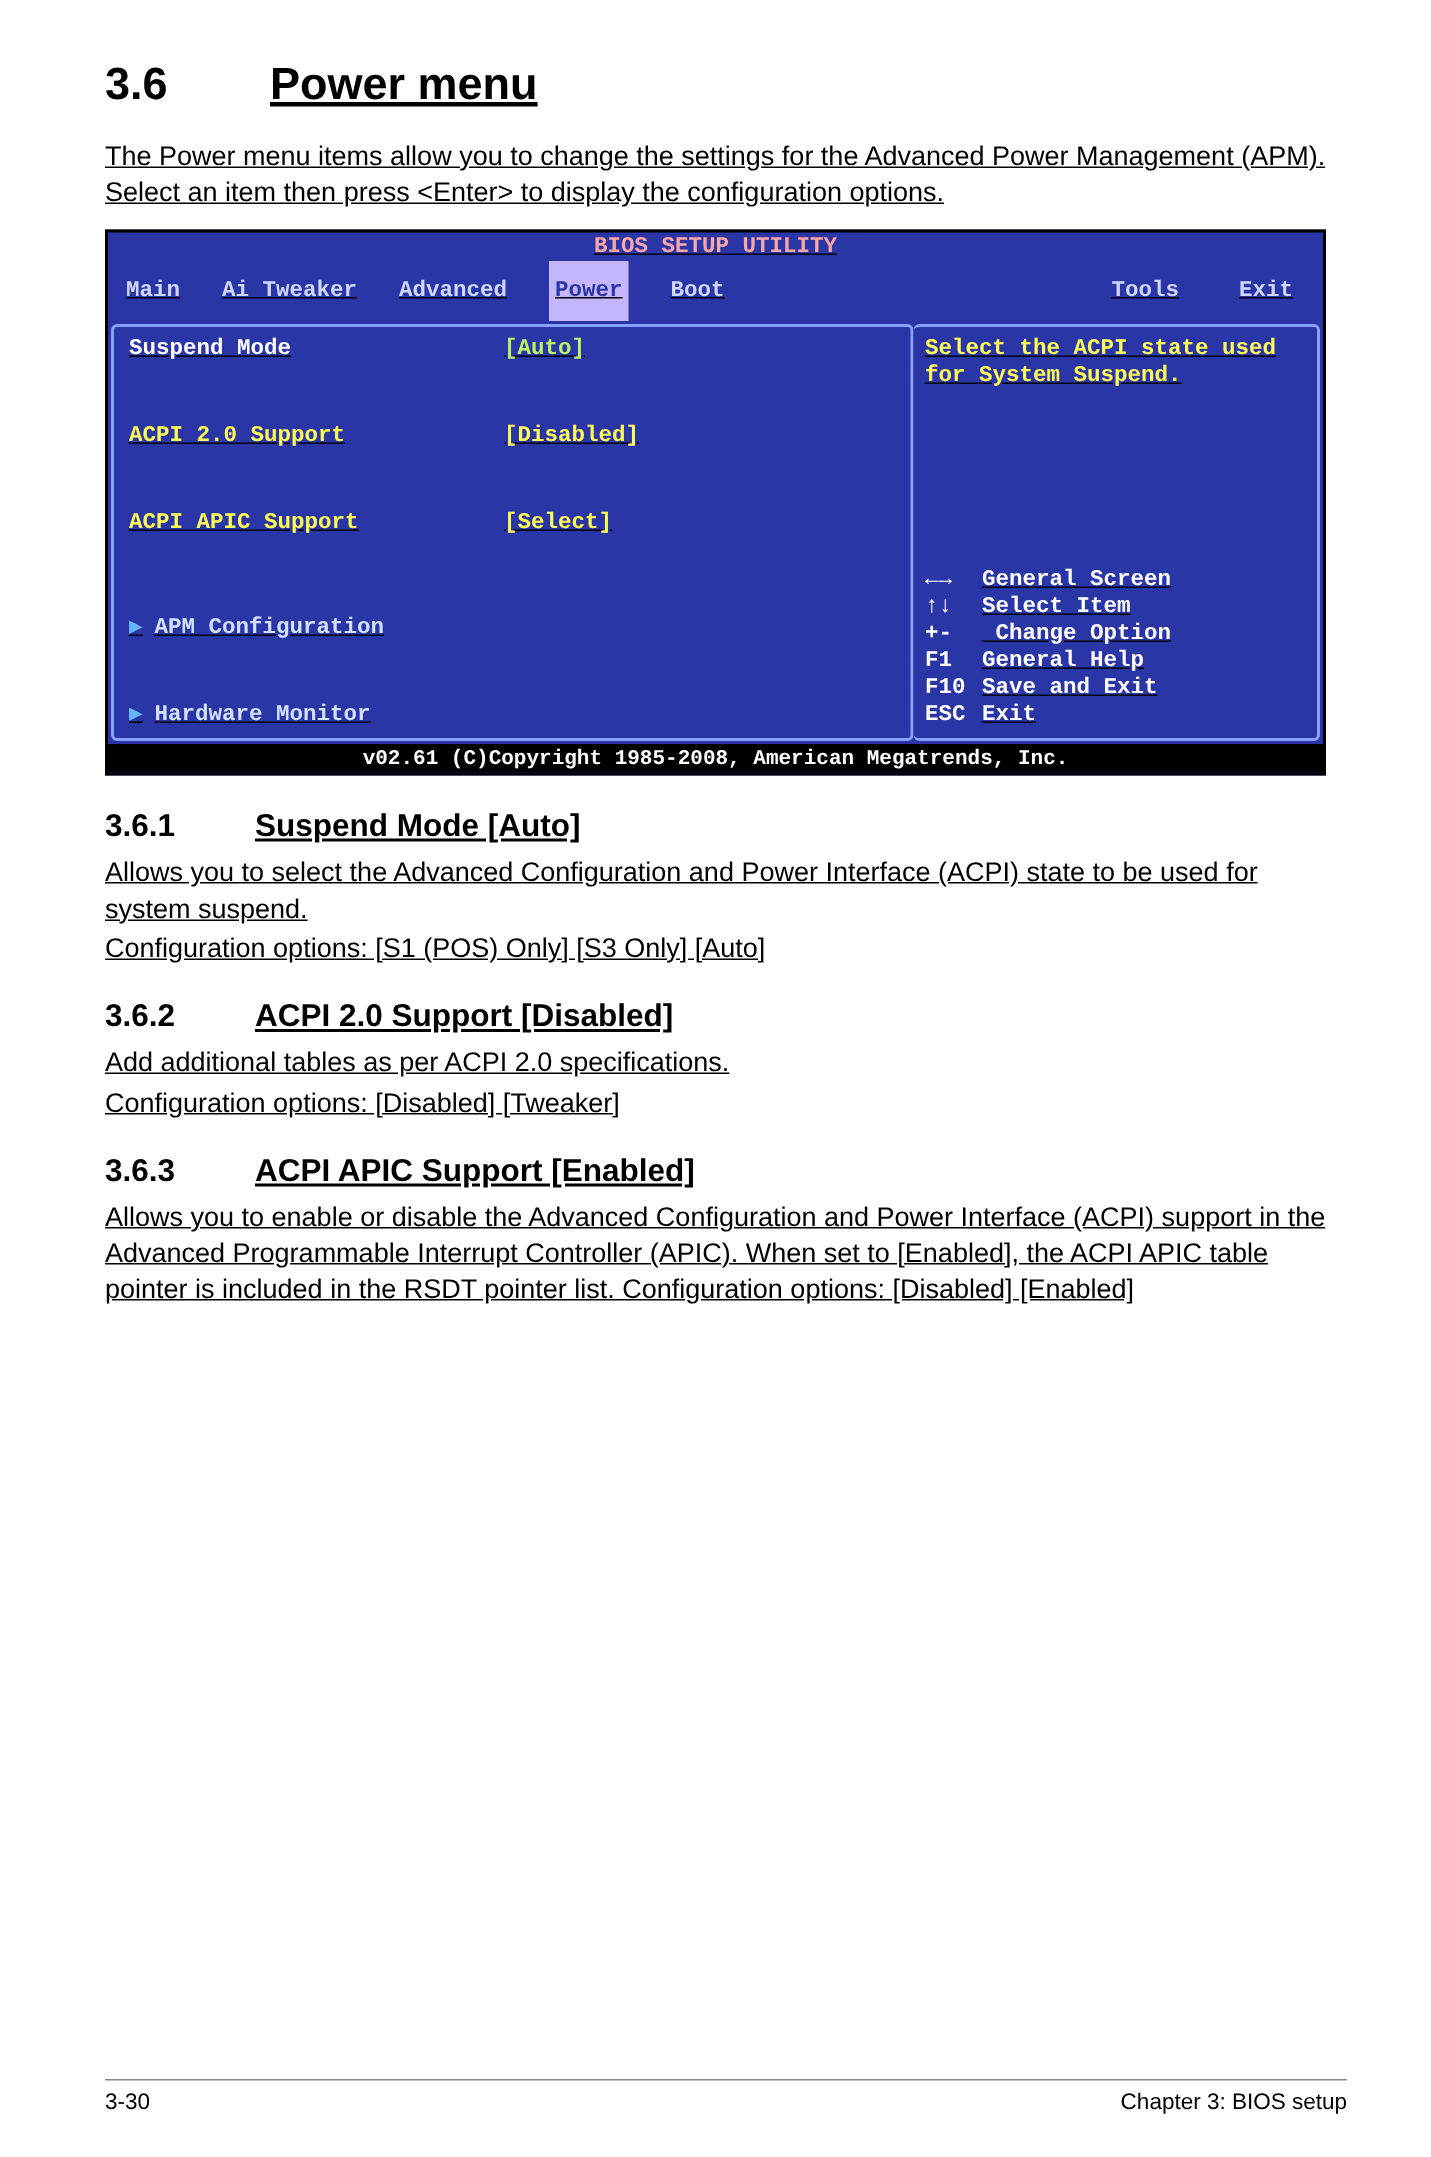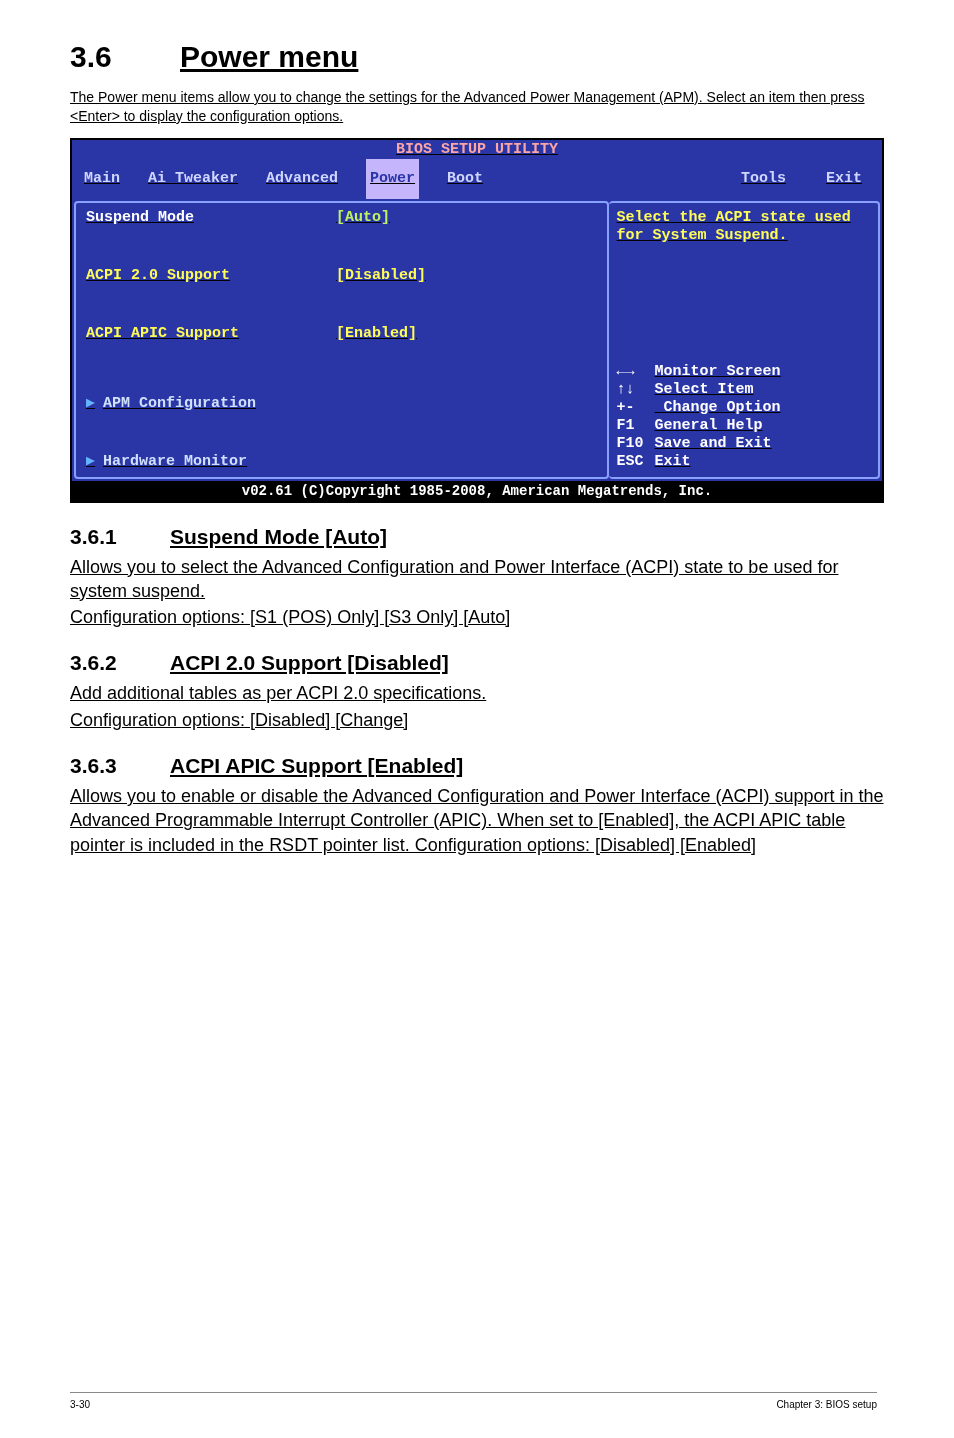--- a/index.html
+++ b/index.html
@@ -20,21 +20,21 @@
   h1 {
     font-size: 30px;
     font-weight: bold;
     margin: 0 0 10px 0;
   }
   h1 .secnum {
     display: inline-block;
     width: 110px;
   }
   .intro {
-    font-size: 14px;
+    font-size: 18px;
     line-height: 1.35;
     margin-bottom: 12px;
   }
   .bios-box {
     font-family: "Courier New", monospace;
     font-size: 15px;
     font-weight: bold;
     border: 2px solid #000;
     background: #2b36a6;
     color: #fff;
@@ -151,24 +151,24 @@
   }
   .body-text {
     font-size: 18px;
     line-height: 1.35;
     margin: 0 0 2px 0;
   }
   .footer {
     position: absolute;
     bottom: 28px;
     left: 70px;
-    right: 77px;
+    right: 56px;
     border-top: 1px solid #888;
     padding-top: 6px;
-    font-size: 10px;
+    font-size: 15px;
     display: flex;
     justify-content: space-between;
   }
 </style>
 </head>
 <body>
 
 <div class="page">
   <h1>
     <span class="secnum">3.6</span><span>Power menu</span>
@@ -191,33 +191,33 @@
         <div class="row sel-row">
           <span class="label" style="color:#fff;">Suspend Mode</span>
           <span class="val" style="color:#bef264;">[Auto]</span>
         </div>
         <div class="row">
           <span class="label" style="color:#FFFD55;">ACPI 2.0 Support</span>
           <span class="val">[Disabled]</span>
         </div>
         <div class="row">
           <span class="label" style="color:#FFFD55;">ACPI APIC Support</span>
-          <span class="val">[Enabled]</span>
+          <span class="val">[Select]</span>
         </div>
         <div class="sub">
           <span class="arrow">▶</span><span>APM Configuration</span>
         </div>
         <div class="sub" style="margin-top:0;">
           <span class="arrow">▶</span><span>Hardware Monitor</span>
         </div>
       </div>
       <div class="bios-right">
         <div class="help">Select the ACPI state used for System Suspend.</div>
         <div class="keys">
-          <div><span class="k">←→</span><span>Monitor Screen</span></div>
+          <div><span class="k">←→</span><span>General Screen</span></div>
           <div><span class="k">↑↓</span><span>Select Item</span></div>
           <div><span class="k">+-</span><span> Change Option</span></div>
           <div><span class="k">F1</span><span>General Help</span></div>
           <div><span class="k">F10</span><span>Save and Exit</span></div>
           <div><span class="k">ESC</span><span>Exit</span></div>
         </div>
       </div>
     </div>
     <div class="bios-footer">v02.61 (C)Copyright 1985-2008, American Megatrends, Inc.</div>
   </div>
@@ -225,21 +225,21 @@
   <h2>
     <span class="secnum">3.6.1</span><span>Suspend Mode [Auto]</span>
   </h2>
   <p class="body-text">Allows you to select the Advanced Configuration and Power Interface (ACPI) state to be used for system suspend.</p>
   <p class="body-text">Configuration options: [S1 (POS) Only] [S3 Only] [Auto]</p>
 
   <h2>
     <span class="secnum">3.6.2</span><span>ACPI 2.0 Support [Disabled]</span>
   </h2>
   <p class="body-text">Add additional tables as per ACPI 2.0 specifications.</p>
-  <p class="body-text">Configuration options: [Disabled] [Change]</p>
+  <p class="body-text">Configuration options: [Disabled] [Tweaker]</p>
 
   <h2>
     <span class="secnum">3.6.3</span><span>ACPI APIC Support [Enabled]</span>
   </h2>
   <p class="body-text">Allows you to enable or disable the Advanced Configuration and Power Interface (ACPI) support in the Advanced Programmable Interrupt Controller (APIC). When set to [Enabled], the ACPI APIC table pointer is included in the RSDT pointer list. Configuration options: [Disabled] [Enabled]</p>
 
 </div>
 
 <div class="footer">
   <span>3-30</span>

